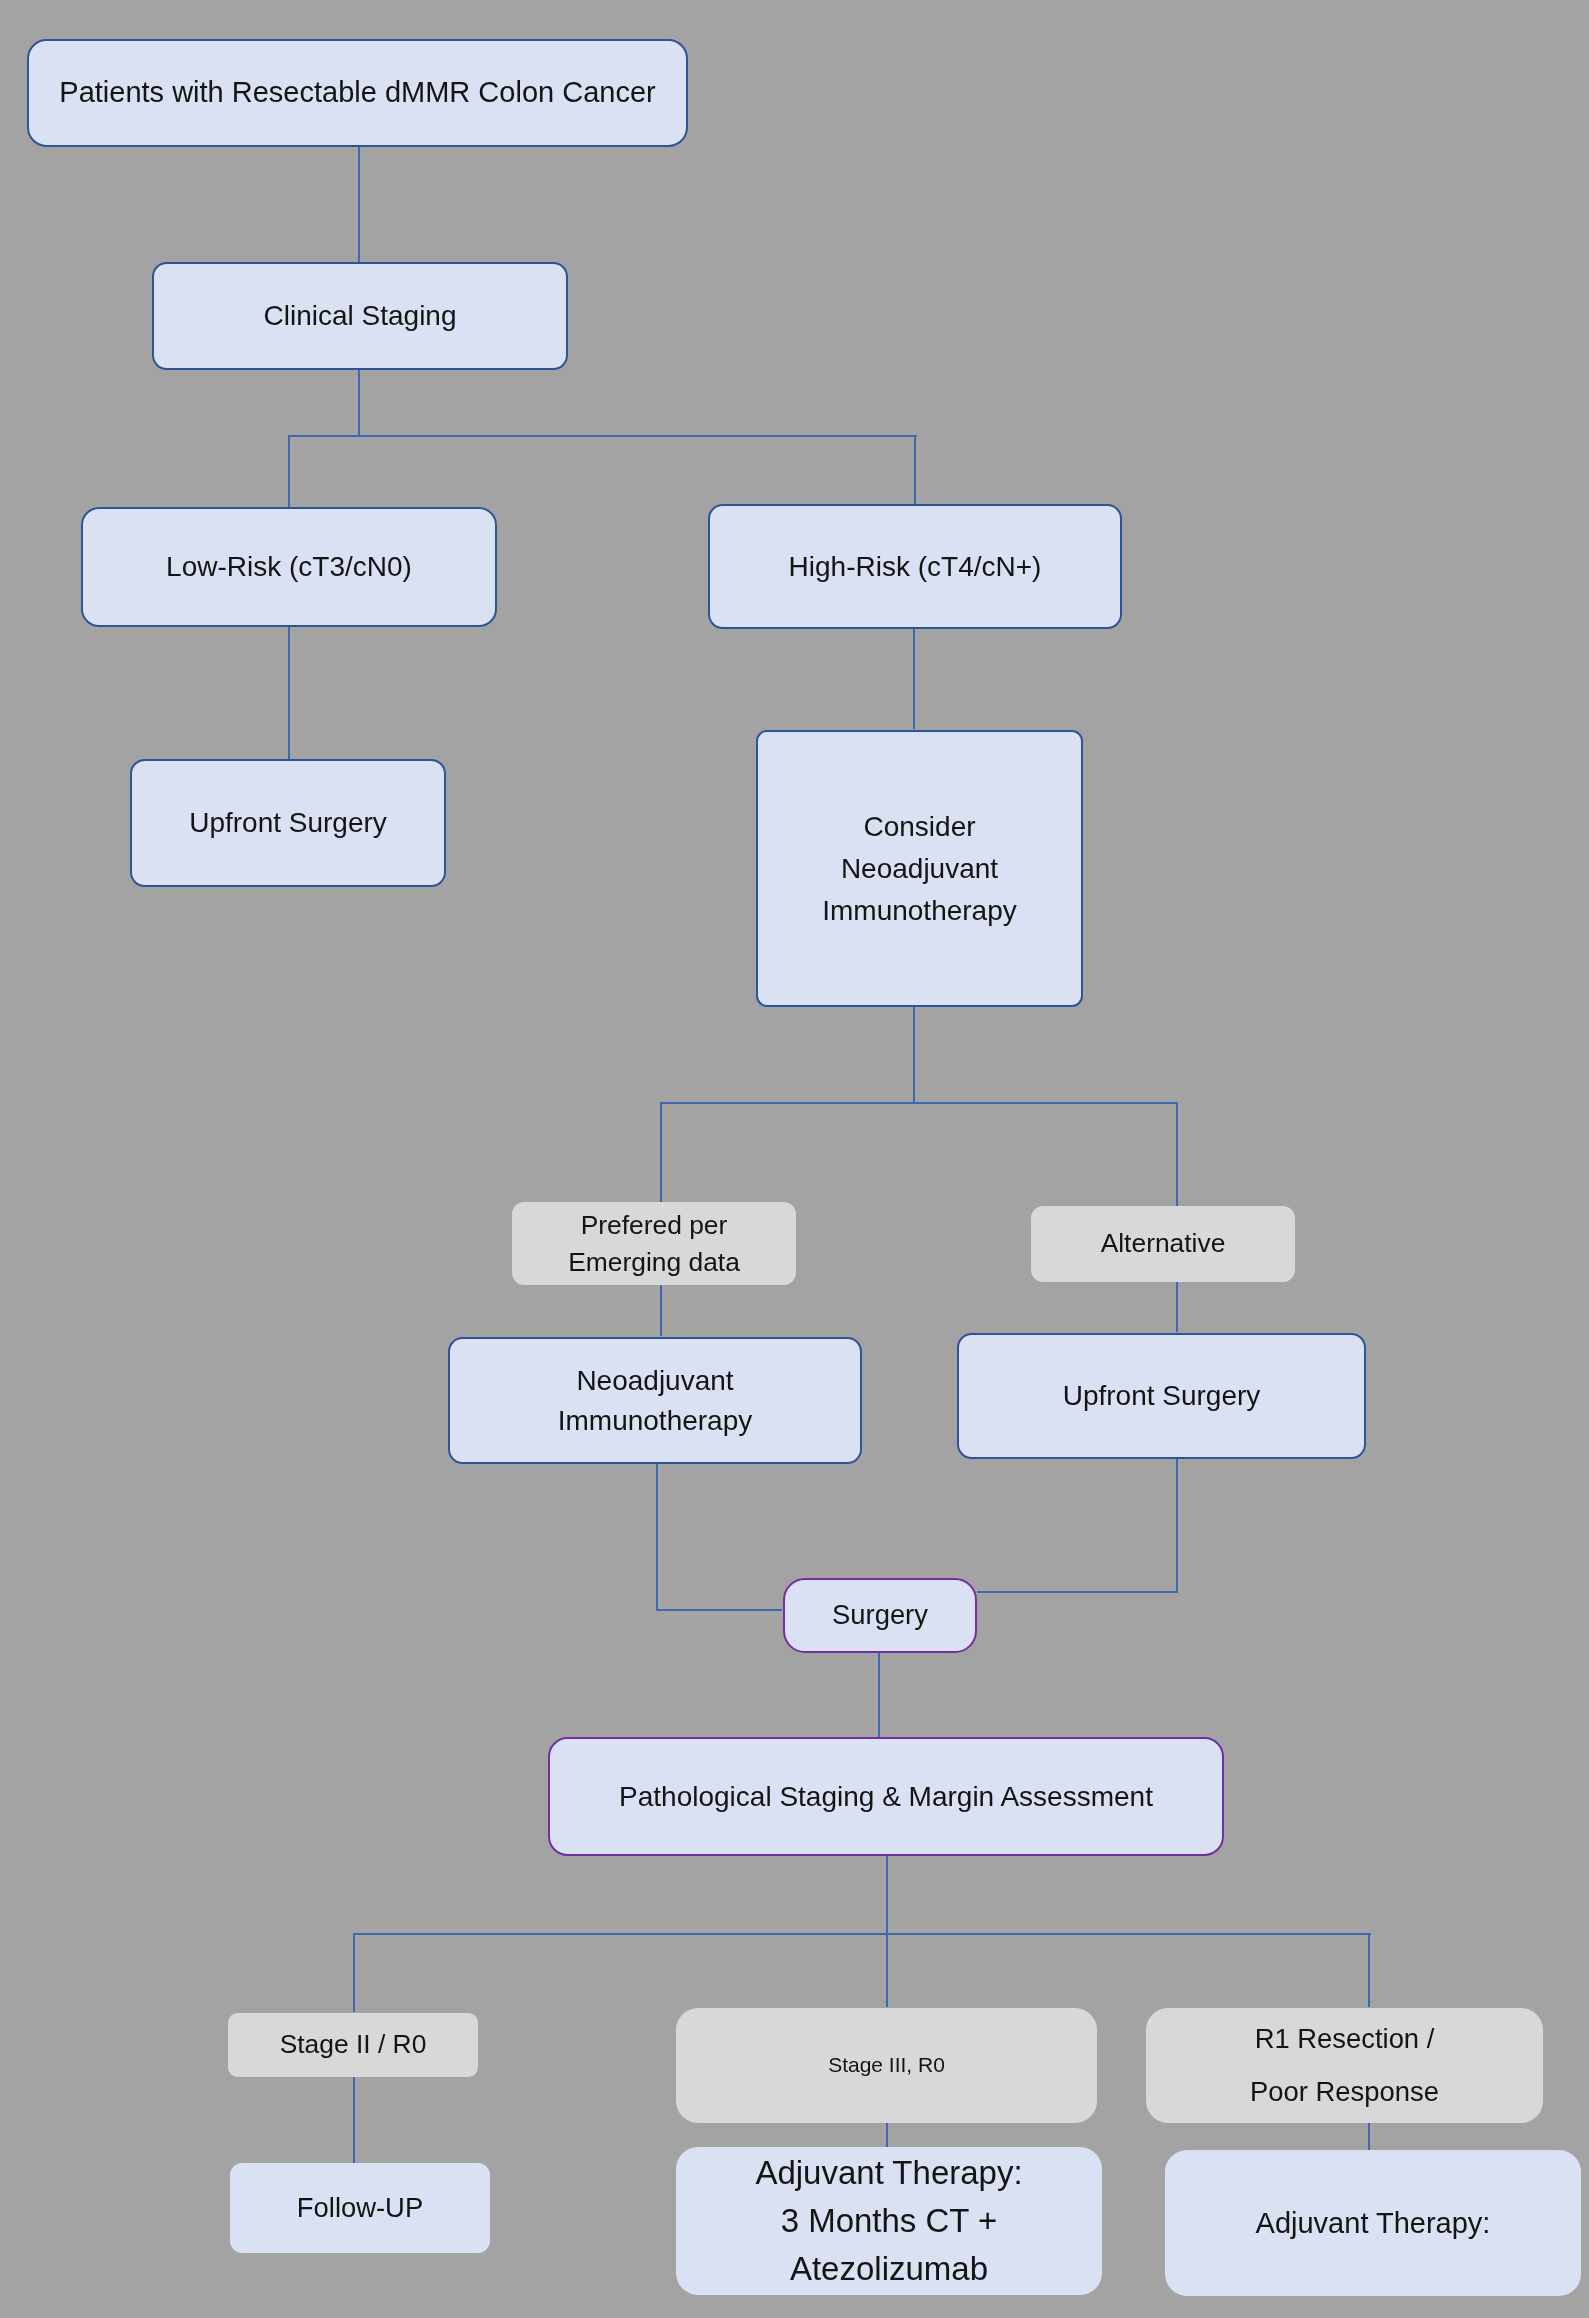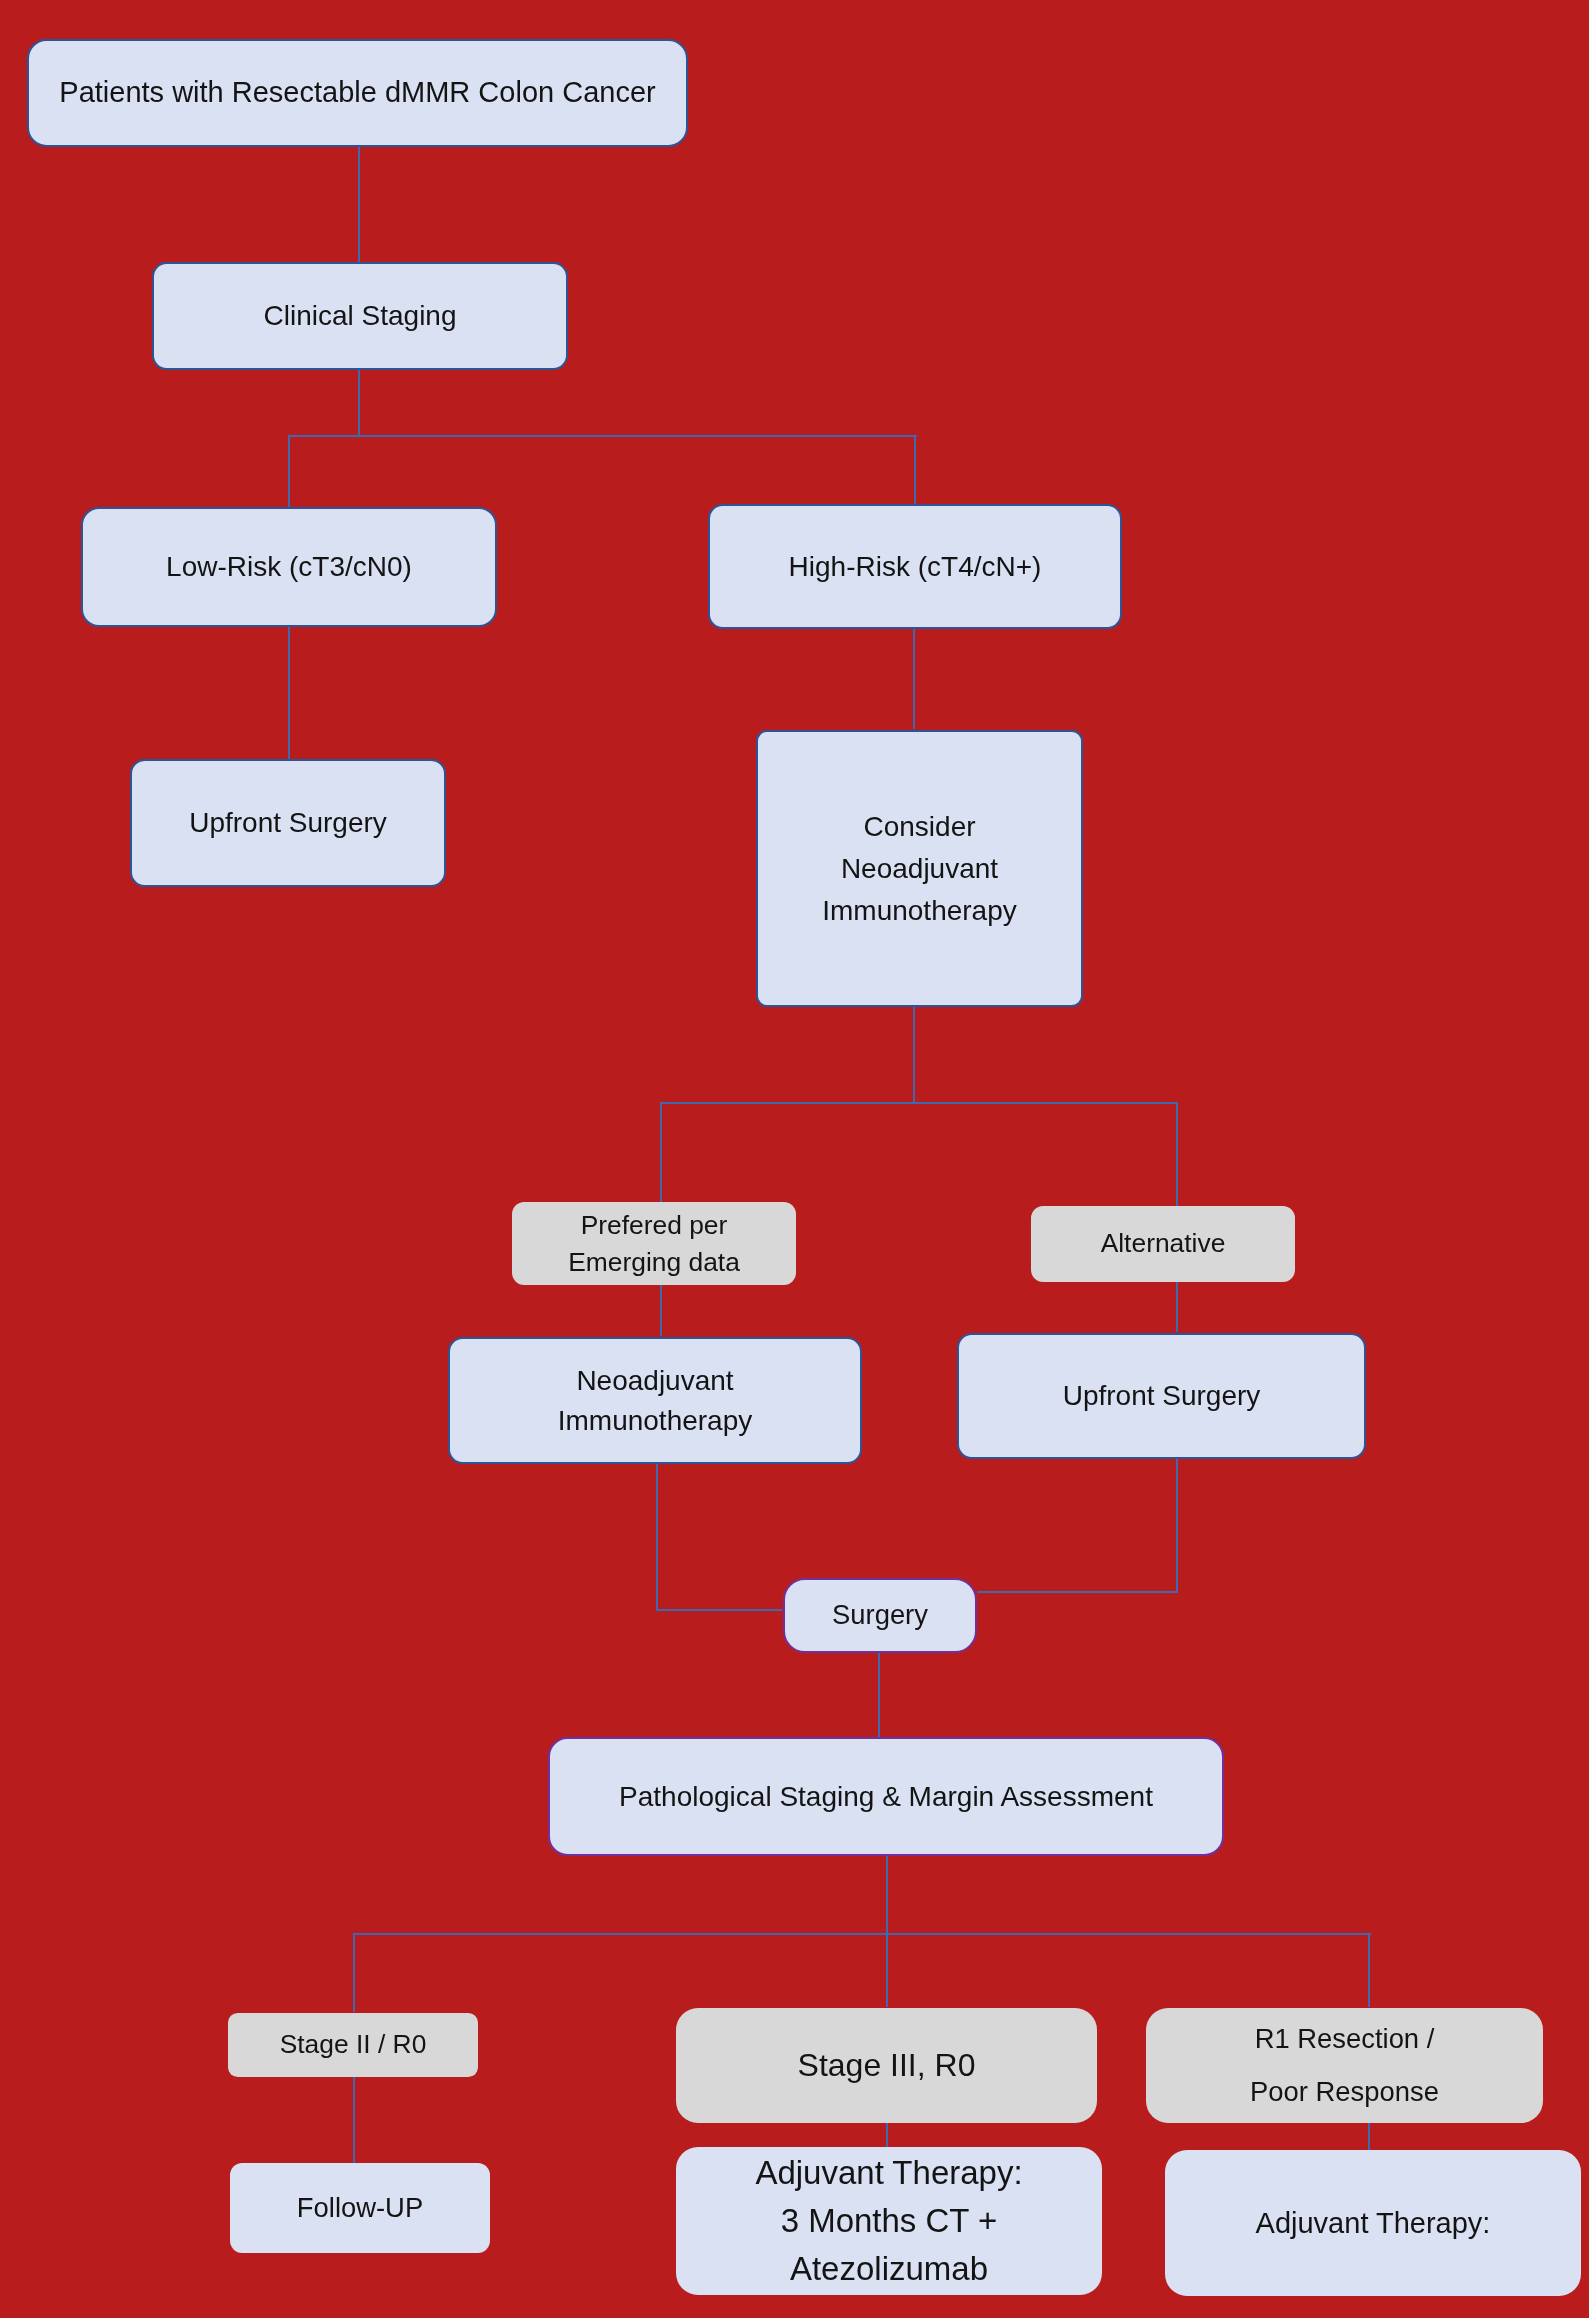--- a/index.html
+++ b/index.html
@@ -1,20 +1,20 @@
 <!DOCTYPE html>
 <html style="--node_fill: #dae1f3; --node_border: #2f5496; --accent_border: #7030a0; --tag_fill: #d8d8d8; --connector: #3f68ae;font-size:7.8px"><head>
 <meta charset="utf-8">
 <style>
   html,body{margin:0;padding:0;background:#ffffff;}
   .canvas{
     position:relative;
     width:1590px;
     height:2319px;
-    background:#b91c1c;
+    background:#a3a3a3;
     font-family:"Liberation Sans", sans-serif;
     color:#141414;
     overflow:hidden;
   }
   .node{
     position:absolute;
     box-sizing:border-box;
     display:flex;
     flex-direction:column;
     align-items:center;
@@ -123,21 +123,21 @@
   </div>
 
   <div class="node blue purple" style="left:548px;top:1737px;width:676px;height:119px;border-radius:19.6px;font-size:28px;align-items:center;">
     <span class="ln">Pathological Staging &amp; Margin Assessment</span>
   </div>
 
   <div class="node tag" style="left:228px;top:2013px;width:250px;height:64px;border-radius:9.8px;font-size:26.4px;">
     <span class="ln">Stage II / R0</span>
   </div>
 
-  <div class="node tag" style="left:676px;top:2008px;width:421px;height:115px;border-radius:22px;font-size:32px;">
+  <div class="node tag" style="left:676px;top:2008px;width:421px;height:115px;border-radius:22px;font-size:21px;">
     <span class="ln">Stage III, R0</span>
   </div>
 
   <div class="node tag" style="left:1146px;top:2008px;width:397px;height:115px;border-radius:22px;font-size:27.4px;line-height:1.9;">
     <span class="ln">R1 Resection /</span>
     <span class="ln">Poor Response</span>
   </div>
 
   <div class="node blue noborder" style="left:230px;top:2163px;width:260px;height:90px;border-radius:12.2px;font-size:27.4px;">
     <span class="ln">Follow-UP</span>

